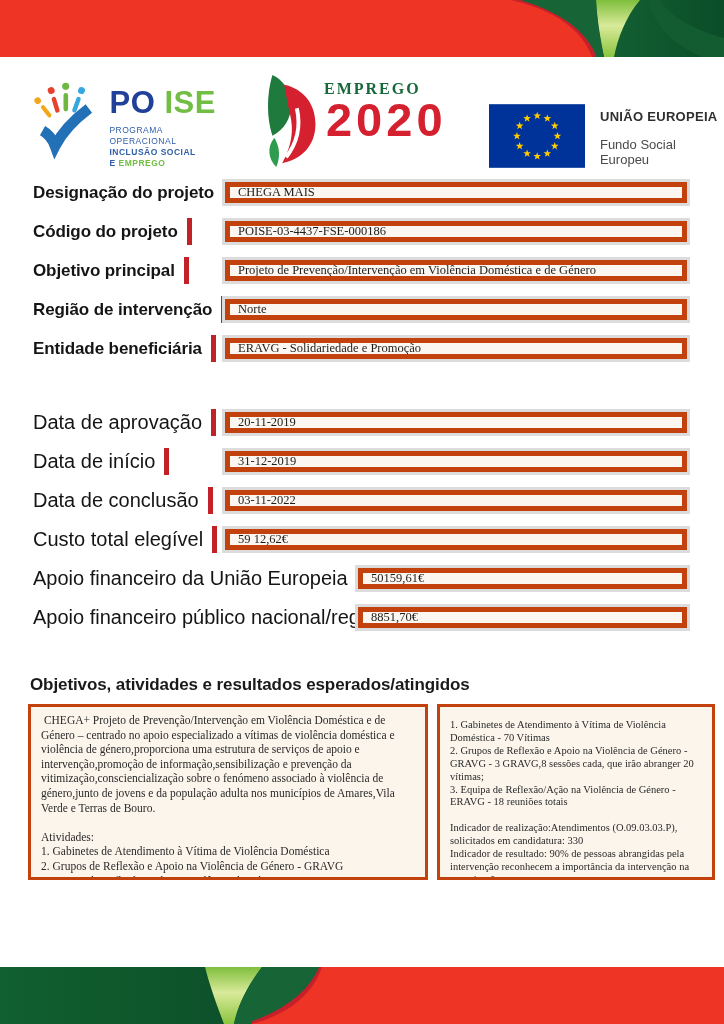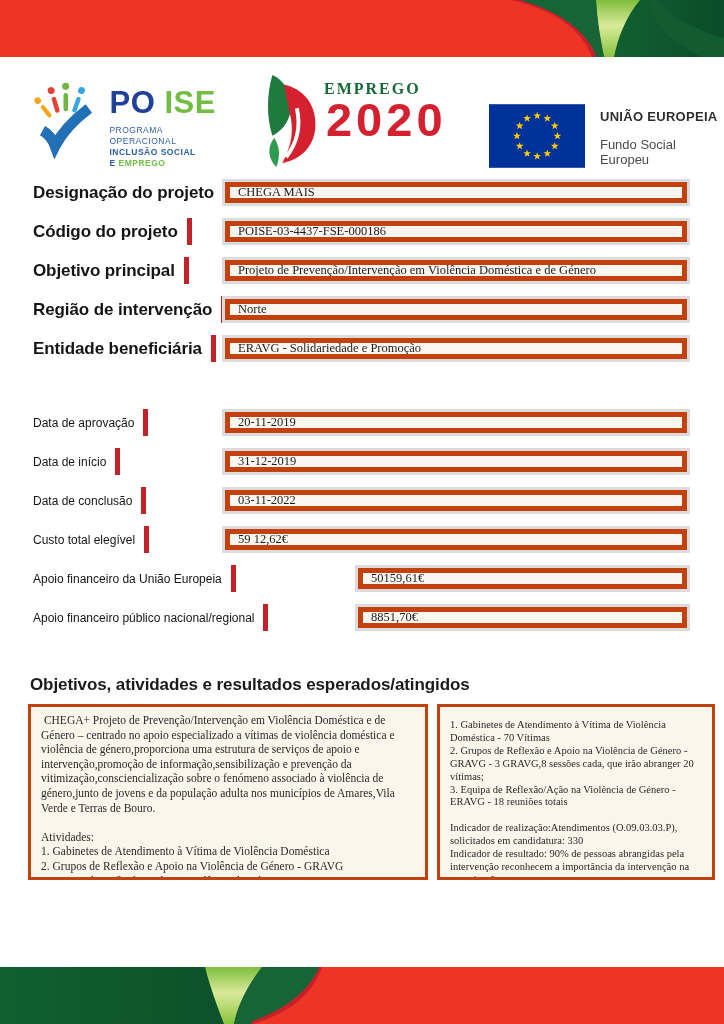--- a/index.html
+++ b/index.html
@@ -30,21 +30,21 @@
   .pt-year { font-size:47px; font-weight:700; letter-spacing:4px; color:#D5202F; line-height:0.92; margin-left:2px; }
 
   .logo-eu { display:flex; align-items:flex-start; margin-left:42px; padding-top:8px; }
   .eu-text { margin-left:15px; padding-top:6px; }
   .eu-title { font-size:13px; font-weight:700; color:#2f2f2f; letter-spacing:0.3px; }
   .eu-sub { font-size:13px; color:#4a4a4a; margin-top:13px; }
 
   .fields { position:relative; margin:10px 34px 0 33px; }
   .row { display:flex; align-items:center; position:relative; height:27px; margin-bottom:12px; }
   .row.gap { margin-top:47px; }
-  .flabel { font-size:12px; color:#151515; white-space:nowrap; }
+  .flabel { font-size:20px; color:#151515; white-space:nowrap; }
   .row.bold .flabel { font-weight:700; font-size:17px; letter-spacing:-0.1px; }
   .redbar { width:5px; height:27px; background:#C22127; margin-left:9px; flex:none; }
   .fbox { position:absolute; top:0; bottom:0; right:0; left:189px; background:#DCDCDC; padding:3px; }
   .row.wide .fbox { left:322px; }
   .fboxin {
     display:flex; align-items:center; height:100%; width:100%;
     background:#FBF6EF; border:5px solid #c2410c;
     font-family:"Liberation Serif", serif; font-size:12.5px; color:#1c1c1c; padding:0 8px;
     white-space:nowrap; overflow:hidden;
   }

